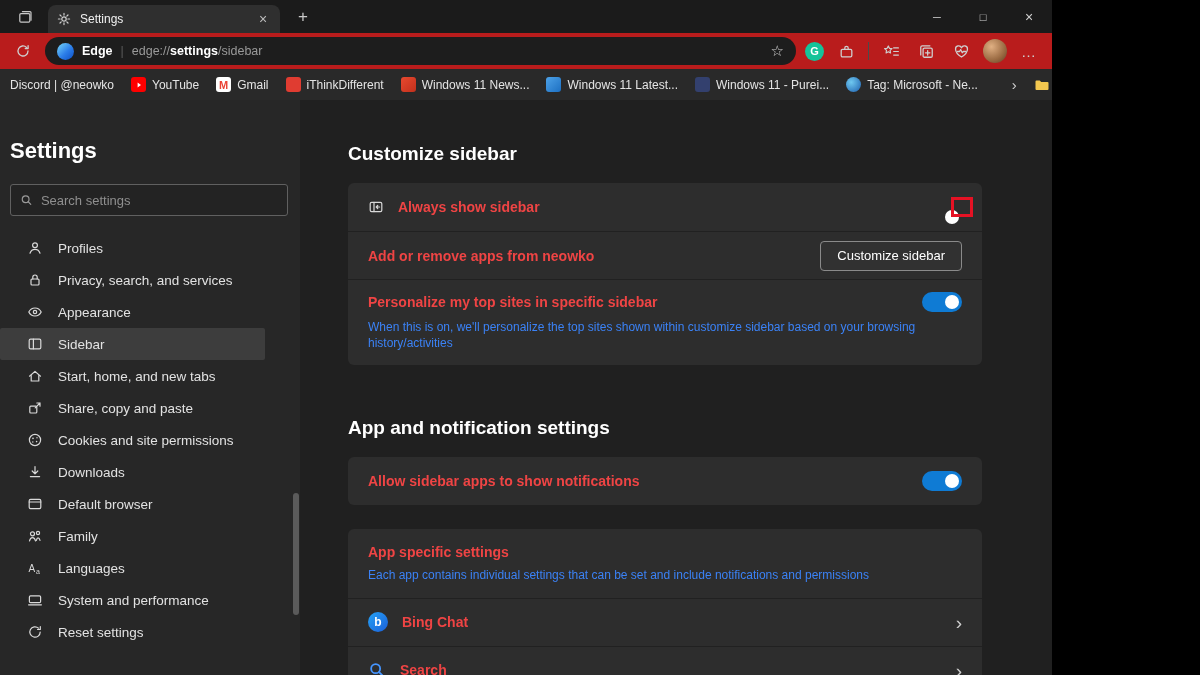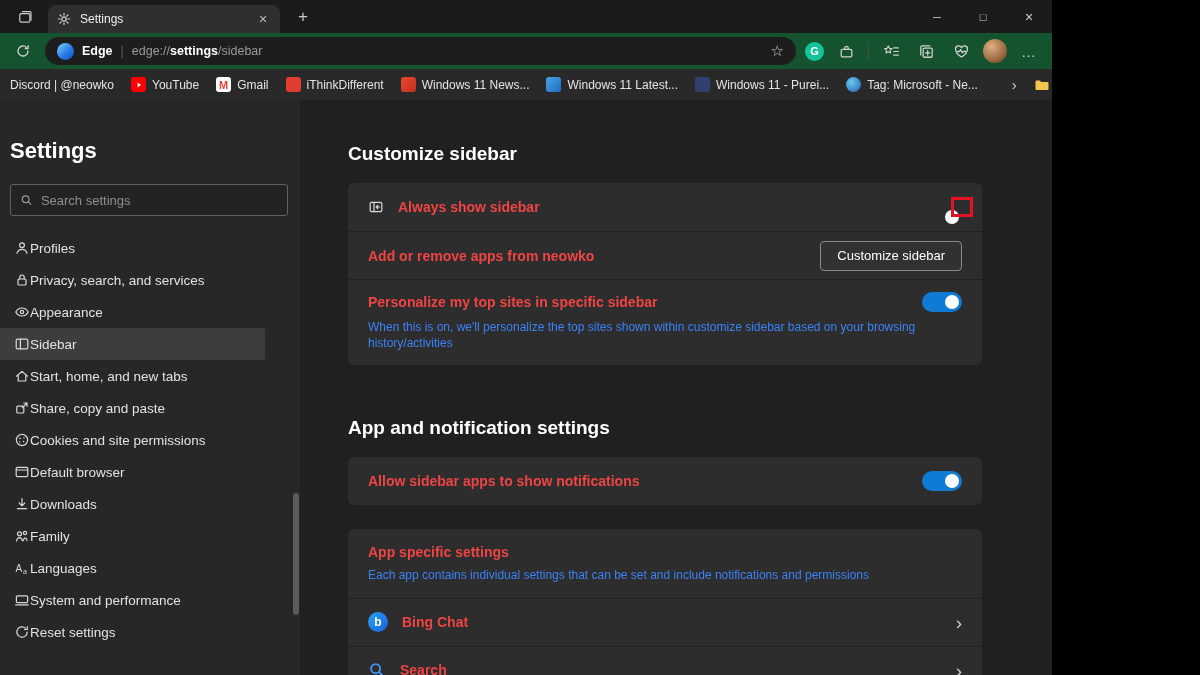--- a/index.html
+++ b/index.html
@@ -16,21 +16,21 @@
   .tab { margin-left:6px; width:232px; height:28px; align-self:flex-end; background:#2f2f2f;
          border-radius:8px 8px 0 0; display:flex; align-items:center; padding:0 8px; gap:8px; }
   .tab-title { font-size:12px; color:#f0f0f0; flex:1; white-space:nowrap; overflow:hidden; }
   .tab-close { color:#bdbdbd; font-size:14px; width:18px; height:18px; display:flex; align-items:center; justify-content:center; border-radius:3px; }
   .new-tab { margin-left:10px; color:#c9c9c9; font-size:17px; width:26px; height:26px; display:flex; align-items:center; justify-content:center; }
   .tb-spacer { flex:1; }
   .win-controls { display:flex; height:33px; }
   .wc { width:46px; display:flex; align-items:center; justify-content:center; color:#d2d2d2; font-size:11px; }
 
   
-  .toolbar { height:36px; background:#14532d; display:flex; align-items:center; padding:0 10px; gap:9px; }
+  .toolbar { height:36px; background:#b91c1c; display:flex; align-items:center; padding:0 10px; gap:9px; }
   .icon-btn { width:26px; height:26px; display:flex; align-items:center; justify-content:center; color:#cfcfcf; flex:none; }
   .addressbar { flex:1; height:28px; background:#1d1d1d; border-radius:14px; display:flex; align-items:center;
                 padding:0 12px; gap:8px; font-size:12.5px; color:#9a9a9a; min-width:0; }
   .edge-logo { width:17px; height:17px; border-radius:50%; background:linear-gradient(135deg,#79d9f8,#2b7de9 55%,#0d4fc4); flex:none; }
   .site-label { color:#ffffff; font-weight:bold; }
   .ab-div { color:#5a5a5a; }
   .url-host { color:#ffffff; font-weight:bold; }
   .ab-spacer { flex:1; }
   .ab-star { color:#cfcfcf; font-size:15px; }
   .badge-circle { width:19px; height:19px; border-radius:50%; display:flex; align-items:center; justify-content:center;
@@ -52,21 +52,21 @@
 
   
   .nav { width:300px; background:#272727; position:relative; flex:none; }
   .nav-title { margin:38px 0 0 10px; font-size:22px; font-weight:bold; color:#ffffff; }
   .search-box { margin:20px 12px 0 10px; height:32px; border:1px solid #606060; border-radius:3px;
                 display:flex; align-items:center; padding:0 9px; gap:8px; background:#232323; }
   .search-box input { background:transparent; border:none; outline:none; color:#dddddd; font-size:13px; width:100%;
                       font-family:"Liberation Sans", sans-serif; }
   .search-box input::placeholder { color:#8f8f8f; }
   .nav-items { margin-top:16px; }
-  .nav-item { height:32px; display:flex; align-items:center; gap:0; padding-left:14px; margin-right:35px;
+  .nav-item { height:32px; display:flex; align-items:center; gap:15px; padding-left:27px; margin-right:35px;
               font-size:13.5px; color:#e2e2e2; border-radius:2px;text-align:right; }
   .nav-item.selected { background:#3d3d3d; }
   .nav-icon { width:16px; height:16px; flex:none; color:#d9d9d9; }
   .nav-scroll { position:absolute; top:0; right:1px; bottom:0; width:6px; }
   .nav-scroll .thumb { position:absolute; top:393px; height:122px; width:6px; background:#5b5b5b; border-radius:3px; }
 
   
   .content { flex:1; padding:43px 70px 0 48px; overflow:hidden; }
   .section-title { font-size:19px; font-weight:bold; color:#ffffff; }
   .card { background:#2d2d2d; border-radius:6px; margin-top:18px; }
@@ -270,32 +270,32 @@
           <svg class="nav-icon" viewBox="0 0 16 16" fill="none" stroke="currentColor" stroke-width="1.2">
               <circle cx="8" cy="8" r="5.6"></circle>
               <circle cx="6" cy="6.4" r="0.8" fill="currentColor" stroke="none"></circle>
               <circle cx="9.6" cy="9.6" r="0.8" fill="currentColor" stroke="none"></circle>
               <circle cx="10" cy="5.8" r="0.7" fill="currentColor" stroke="none"></circle>
               <circle cx="5.8" cy="10" r="0.7" fill="currentColor" stroke="none"></circle>
             </svg>
           <span>Cookies and site permissions</span>
         </div>
         <div class="nav-item">
+          <svg class="nav-icon" viewBox="0 0 16 16" fill="none" stroke="currentColor" stroke-width="1.2" stroke-linecap="round" stroke-linejoin="round">
+              <path d="M8 2.6v6.8M5.2 7 8 9.8 10.8 7"></path>
+              <path d="M3.4 12.6h9.2"></path>
+            </svg>
+          <span>Downloads</span>
+        </div>
+        <div class="nav-item">
           <svg class="nav-icon" viewBox="0 0 16 16" fill="none" stroke="currentColor" stroke-width="1.2" stroke-linecap="round">
               <rect x="2.2" y="3.4" width="11.6" height="9.2" rx="1.4"></rect>
               <path d="M2.2 6h11.6"></path>
             </svg>
           <span>Default browser</span>
-        </div>
-        <div class="nav-item">
-          <svg class="nav-icon" viewBox="0 0 16 16" fill="none" stroke="currentColor" stroke-width="1.2" stroke-linecap="round" stroke-linejoin="round">
-              <path d="M8 2.6v6.8M5.2 7 8 9.8 10.8 7"></path>
-              <path d="M3.4 12.6h9.2"></path>
-            </svg>
-          <span>Downloads</span>
         </div>
         <div class="nav-item">
           <svg class="nav-icon" viewBox="0 0 16 16" fill="none" stroke="currentColor" stroke-width="1.2" stroke-linecap="round" stroke-linejoin="round">
               <circle cx="5.5" cy="5.8" r="2"></circle>
               <circle cx="11" cy="5" r="1.6"></circle>
               <path d="M2.5 13c.5-2.4 1.7-3.4 3-3.4s2.5 1 3 3.4"></path>
               <path d="M9.4 12.4c.4-1.8 1-2.6 1.6-2.6s1.6.8 2 2.6"></path>
             </svg>
           <span>Family</span>
         </div>

